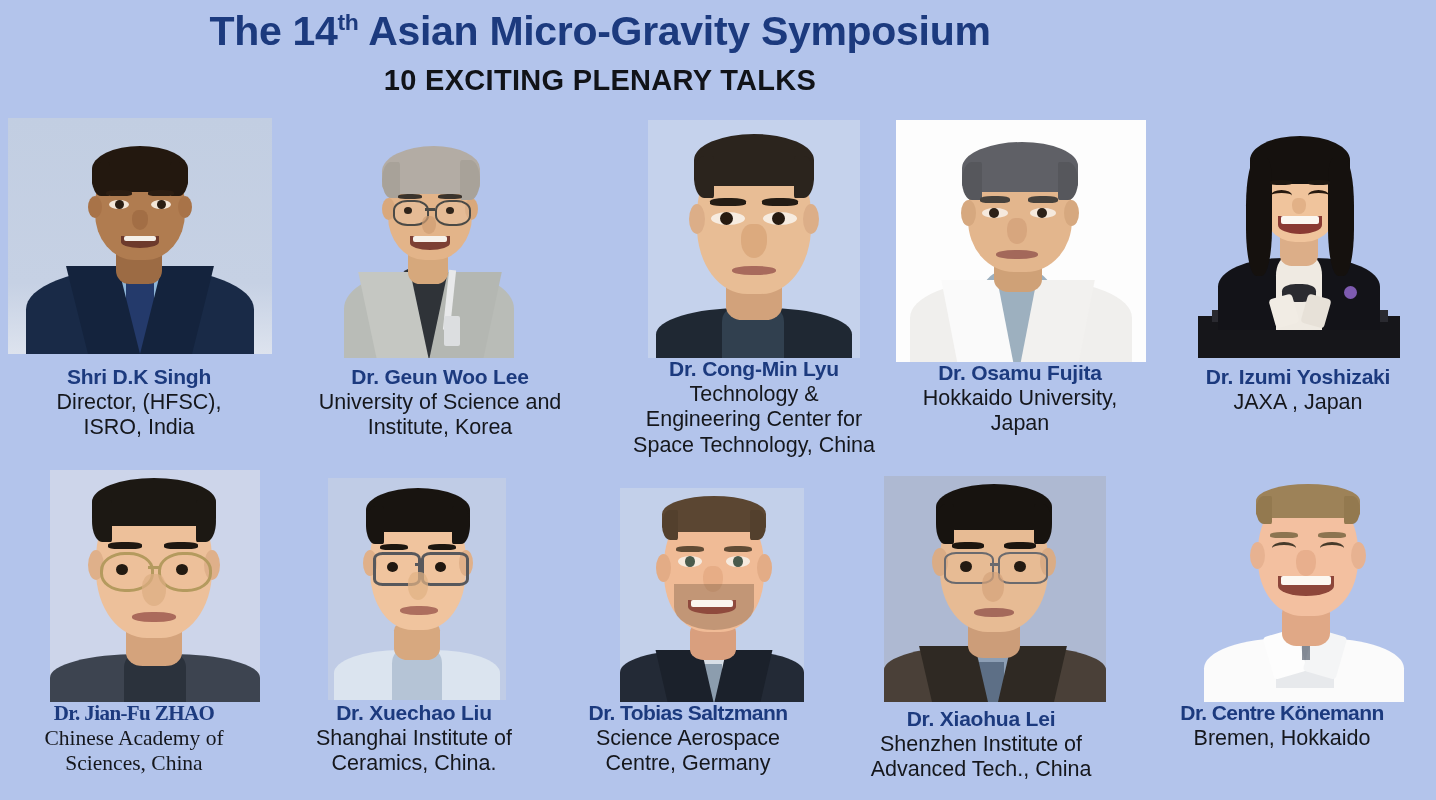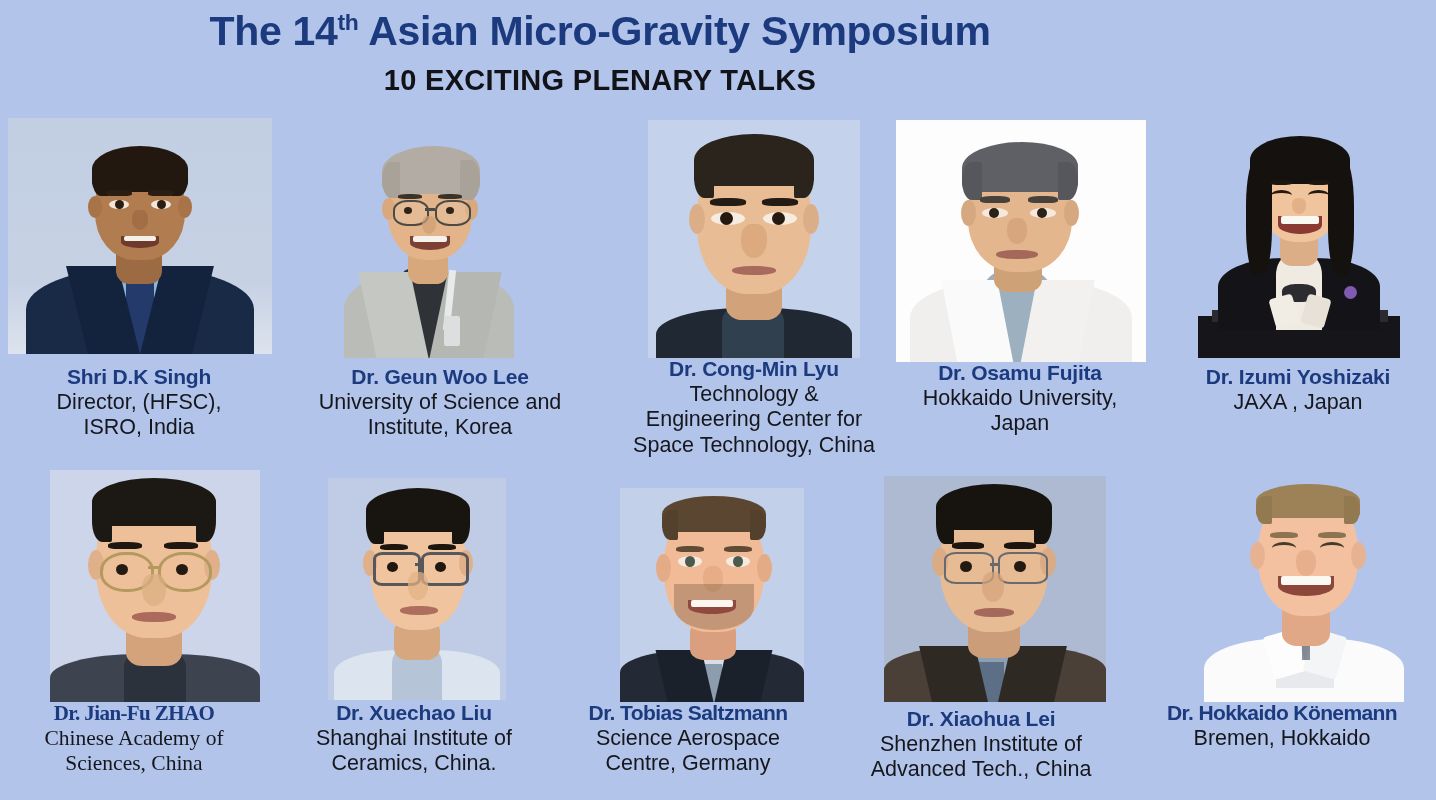--- a/index.html
+++ b/index.html
@@ -534,18 +534,18 @@
         <div class="sh" style="left:82px; top:66px; width:24px; height:9px; border-top:3px solid #463a2a; border-radius:50% 50% 0 0;"></div>
         <div class="sh" style="left:130px; top:66px; width:24px; height:9px; border-top:3px solid #463a2a; border-radius:50% 50% 0 0;"></div>
 
         <div class="sh nose" style="left:106px; top:74px; width:20px; height:26px; background:#e3a884; opacity:.7;"></div>
 
         <div class="sh mouth" style="left:88px; top:100px; width:56px; height:20px; background:#8d463a;"></div>
         <div class="sh teeth" style="left:91px; top:100px; width:50px; height:9px; background:#fcf8f2;"></div>
       </div>
     </div>
     <div class="caption" style="left:1128px; top:702px; width:308px;">
-      <span class="sp-name narrow">Dr. Hokkaido Könemann</span>
+      <span class="sp-name narrow">Dr. Centre Könemann</span>
       <span class="sp-affil">Bremen, Hokkaido</span>
     </div>
   </div>
 
 </div>
 
 </body></html>

